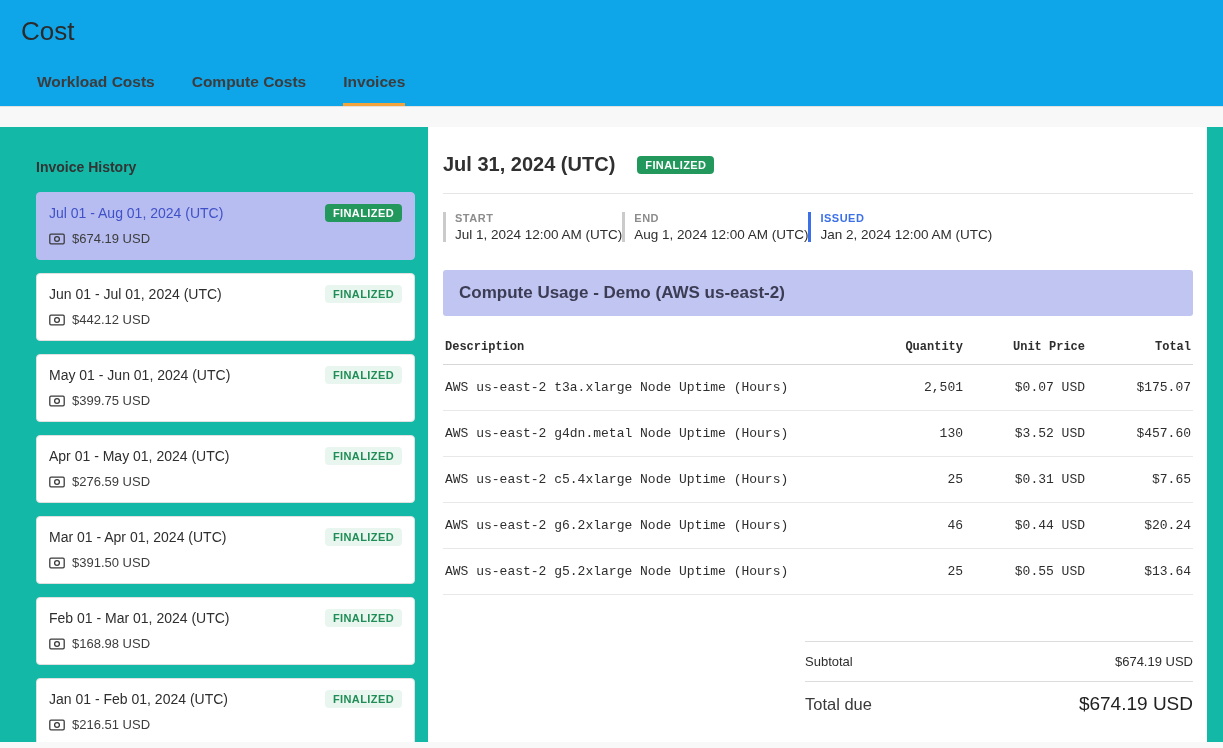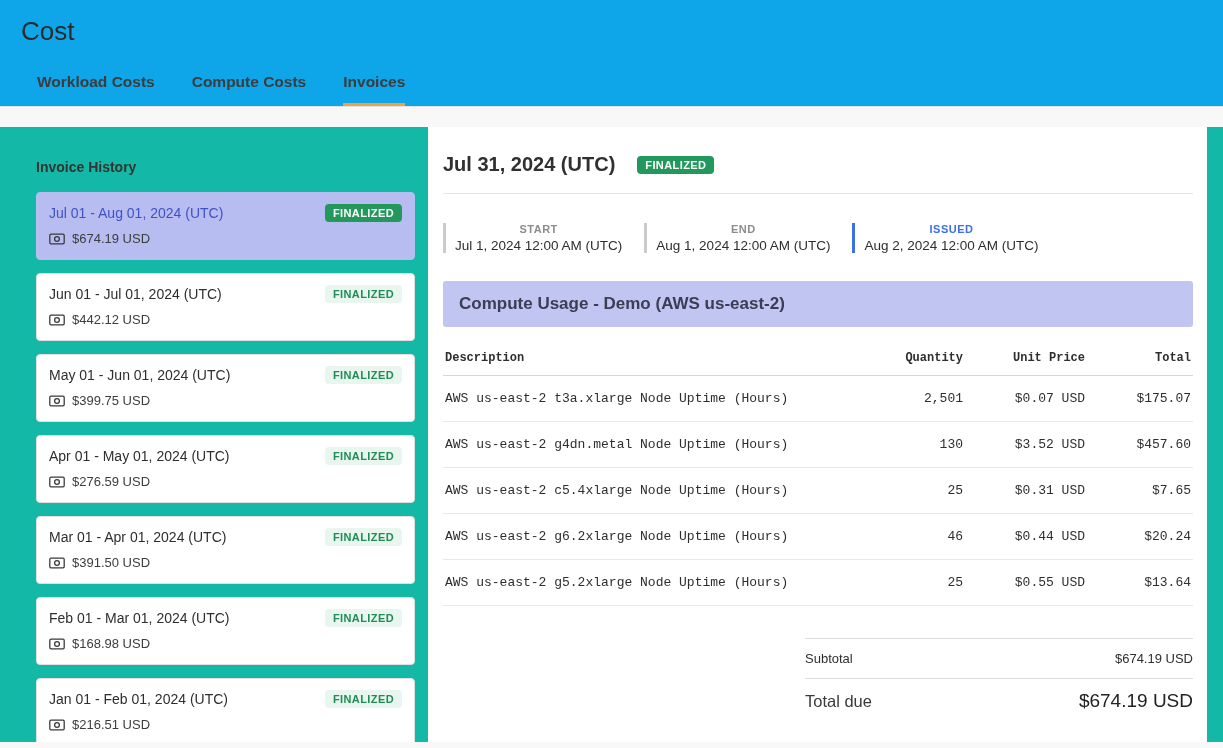--- a/index.html
+++ b/index.html
@@ -57,21 +57,21 @@
   }
   .badge.solid { background: #23985d; color: #fff; }
   .badge.subtle { background: #e9f6ef; color: #1f8d55; }
 
   
   .panel { flex: 1; background: #fff; padding: 26px 14px 0 15px; overflow: hidden; }
   .panel-title-row { display: flex; align-items: center; gap: 22px; }
   .invoice-title { font-size: 20px; font-weight: 700; color: #303030; }
   .panel-rule { height: 1px; background: #e5e5e5; margin-top: 17px; }
 
-  .dates { display: flex; gap: 22px; margin-top: 29px; text-align: center; }
+  .dates { display: flex; margin-top: 18px; }
   .date-block { border-left: 3px solid #cbcbcb; padding-left: 9px; }
   .date-block.accent { border-left-color: #3b70e8; }
   .date-label { font-size: 11px; font-weight: 600; letter-spacing: 0.5px; color: #8c8c8c; }
   .date-block.accent .date-label { color: #3b70e8; }
   .date-value { font-size: 13.5px; color: #2e2e2e; margin-top: 3px; }
 
   .section-banner {
     margin-top: 28px;
     background: #c0c5f1; color: #3c3c55;
     font-size: 17px; font-weight: 700;
@@ -86,21 +86,21 @@
   }
   table.usage th.desc { text-align: left; }
   table.usage td {
     font-size: 13px; color: #2e2e2e;
     text-align: right; padding: 15px 2px;
     border-bottom: 1px solid #e8e8e8;
   }
   table.usage td.desc { text-align: left; }
   col.c-qty { width: 130px; } col.c-unit { width: 122px; } col.c-total { width: 106px; }
 
-  .totals { width: 388px; margin-left: auto; margin-top: 32px; }
+  .totals { width: 388px; margin-left: auto; margin-top: 46px; }
   .subtotal-row {
     display: flex; justify-content: space-between; align-items: center;
     border-top: 1px solid #dcdcdc; padding: 12px 0; font-size: 13px; color: #2e2e2e;
   }
   .total-row {
     display: flex; justify-content: space-between; align-items: center;
     border-top: 1px solid #dcdcdc; padding: 11px 0;
   }
   .total-label { font-size: 16.5px; color: #3a3a3a; }
   .total-value { font-size: 19px; color: #222; font-weight: 500; }
@@ -252,21 +252,21 @@
         <div class="date-block">
           <div class="date-label">START</div>
           <div class="date-value">Jul 1, 2024 12:00 AM (UTC)</div>
         </div>
         <div class="date-block">
           <div class="date-label">END</div>
           <div class="date-value">Aug 1, 2024 12:00 AM (UTC)</div>
         </div>
         <div class="date-block accent">
           <div class="date-label">ISSUED</div>
-          <div class="date-value">Aug 2, 2024 12:00 AM (UTC)</div>
+          <div class="date-value">Jan 2, 2024 12:00 AM (UTC)</div>
         </div>
       </div>
 
       <div class="section-banner">Compute Usage - Demo (AWS us-east-2)</div>
 
       <table class="usage">
         <colgroup>
           <col class="c-desc">
             <col class="c-qty">
             <col class="c-unit">

